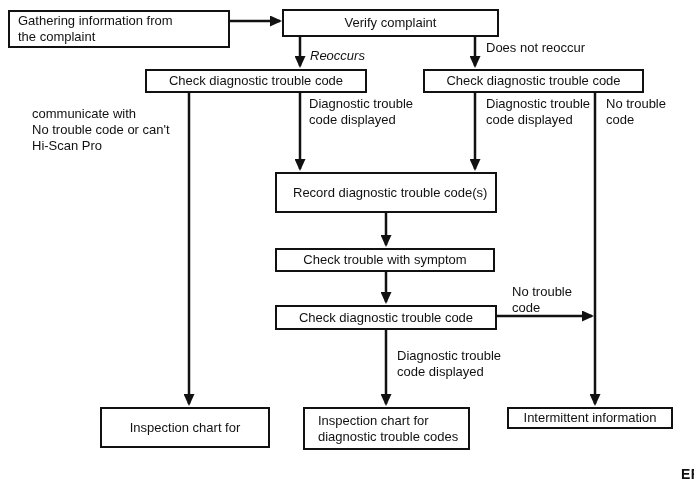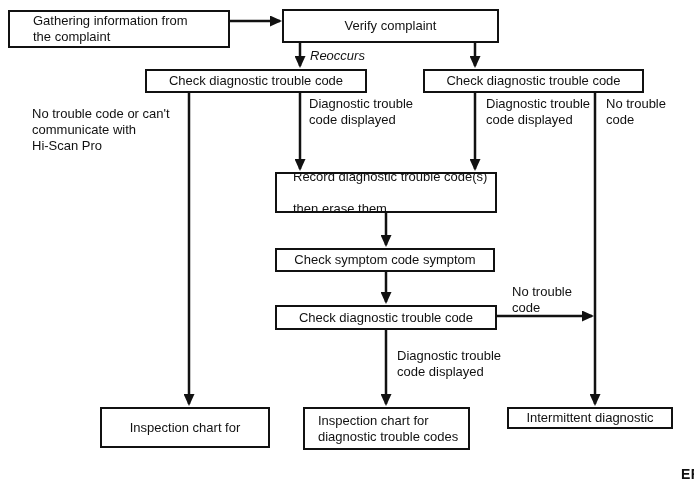--- a/index.html
+++ b/index.html
@@ -12,22 +12,22 @@
   #edges { position:absolute; left:0; top:0; width:694px; height:492px; }
   #edges line { stroke:#111111; stroke-width:2.5; }
   .box {
     position:absolute; border:2px solid #111111; background:#ffffff;
     display:flex; flex-direction:column; justify-content:center;
   }
   .box.center { align-items:center; text-align:center; }
   .box.left   { align-items:flex-start; text-align:left; }
   .lbl { position:absolute; white-space:nowrap; }
   
-  #b-gathering   { left:8px;   top:10px;  width:222px; height:38px; padding-left:23px; }
-  #b-verify      { left:282px; top:9px;   width:217px; height:34px; }
+  #b-gathering   { left:8px;   top:10px;  width:222px; height:38px; padding-left:8px; }
+  #b-verify      { left:282px; top:9px;   width:217px; height:28px; }
   #b-check-left  { left:145px; top:69px;  width:222px; height:24px; }
   #b-check-right { left:423px; top:69px;  width:221px; height:24px; }
   #b-record      { left:275px; top:172px; width:222px; height:41px; padding-left:16px;gap:16px; }
   #b-symptom     { left:275px; top:248px; width:220px; height:24px; }
   #b-check-bottom{ left:275px; top:305px; width:222px; height:25px; }
   #b-inspect-sym { left:100px; top:407px; width:170px; height:41px; }
   #b-inspect-dtc { left:303px; top:407px; width:167px; height:43px; padding-left:13px; }
   #b-intermittent{ left:507px; top:407px; width:166px; height:22px; }
   
   #l-reoccurs   { left:310px; top:48px;font-style:italic; }
@@ -76,65 +76,65 @@
   <div class="box center" id="b-check-left">
     <div>Check diagnostic trouble code</div>
   </div>
 
   <div class="box center" id="b-check-right">
     <div>Check diagnostic trouble code</div>
   </div>
 
   <div class="box left" id="b-record">
     <div>Record diagnostic trouble code(s)</div>
-    <div>then erase them</div>
   </div>
 
   <div class="box center" id="b-symptom">
-    <div>Check symptom code symptom</div>
+    <div>Check trouble with symptom</div>
   </div>
 
   <div class="box center" id="b-check-bottom">
     <div>Check diagnostic trouble code</div>
   </div>
 
   <div class="box center" id="b-inspect-sym">
     <div>Inspection chart for</div>
   </div>
 
   <div class="box left" id="b-inspect-dtc">
     <div>Inspection chart for</div>
     <div>diagnostic trouble codes</div>
   </div>
 
   <div class="box center" id="b-intermittent">
-    <div>Intermittent diagnostic</div>
+    <div>Intermittent information</div>
   </div>
 
   <div class="lbl" id="l-reoccurs">Reoccurs</div>
 
+  <div class="lbl" id="l-dnr">Does not reoccur</div>
 
   <div class="lbl" id="l-dtc-left">
     <div>Diagnostic trouble</div>
     <div>code displayed</div>
   </div>
 
   <div class="lbl" id="l-dtc-right">
     <div>Diagnostic trouble</div>
     <div>code displayed</div>
   </div>
 
   <div class="lbl" id="l-ntc-right">
     <div>No trouble</div>
     <div>code</div>
   </div>
 
   <div class="lbl" id="l-hiscan">
+    <div>communicate with</div>
     <div>No trouble code or can't</div>
-    <div>communicate with</div>
     <div>Hi-Scan Pro</div>
   </div>
 
   <div class="lbl" id="l-ntc-mid">
     <div>No trouble</div>
     <div>code</div>
   </div>
 
   <div class="lbl" id="l-dtc-bottom">
     <div>Diagnostic trouble</div>

